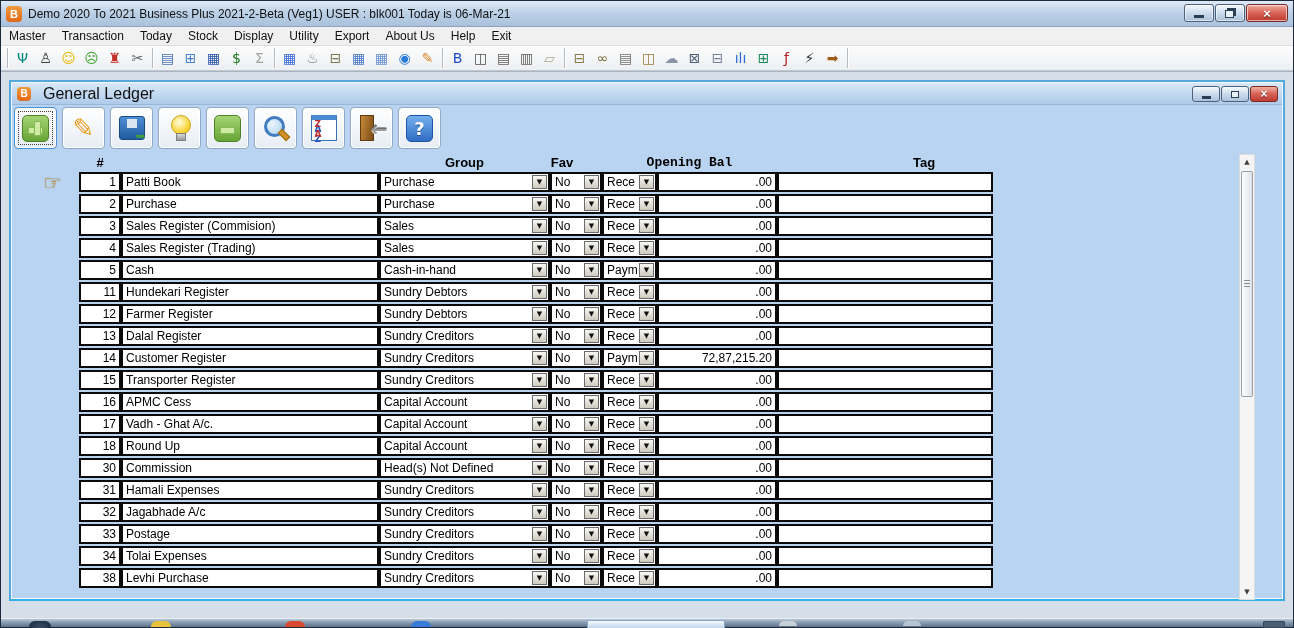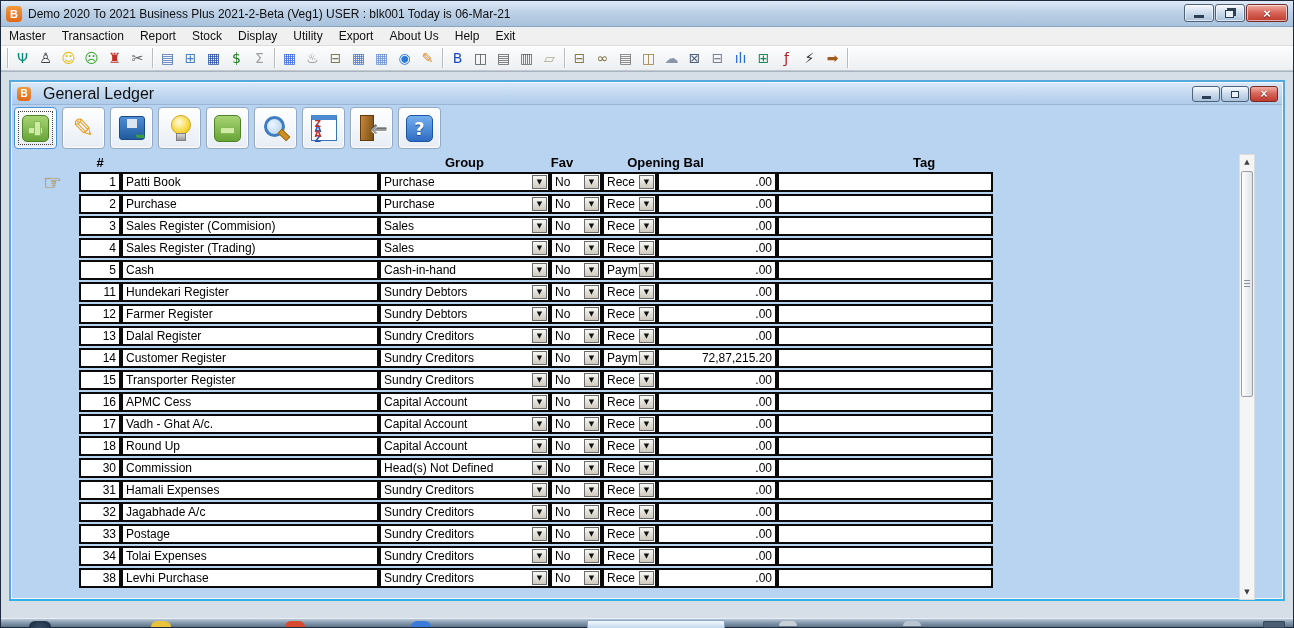--- a/index.html
+++ b/index.html
@@ -100,21 +100,21 @@
     background:linear-gradient(#74b0ec,#2f6cc4);color:#fff;font-weight:bold;font-size:18px;}
   .ci-help::before{content:"?";text-shadow:0 1px 1px #1a4a8a;}
 
   
   .grid-header{position:absolute;left:0;top:73px;height:17px;width:100%;}
   .grid-header span{position:absolute;font-size:13px;font-weight:bold;color:#000;text-align:center;}
   .h-num{left:68px;width:42px;}
   .h-name{left:110px;width:258px;}
   .h-group{left:368px;width:171px;}
   .h-fav{left:525px;width:52px;}
-  .h-bal{left:567px;width:175px;}
+  .h-bal{left:591px;width:175px;font-family:Liberation Mono, monospace;}
   .h-tag{left:805px;width:216px;}
 
   .grid-rows{position:absolute;left:0;top:90px;width:100%;}
   .grid-row{position:relative;height:22px;}
   .cell{position:absolute;top:0;height:20px;background:#fff;border:2px solid #0a0a0a;
     font-size:12px;line-height:16px;color:#000;overflow:hidden;white-space:nowrap;padding:0 3px;}
   .c-num{left:68px;width:42px;text-align:right;}
   .c-name{left:110px;width:258px;}
   .c-group{left:368px;width:171px;}
   .c-fav{left:539px;width:52px;}
@@ -175,21 +175,21 @@
         </div>
       <div class="wbtn close">
           <span class="ic-x">×</span>
         </div>
     </div>
   </div>
 
   <div class="menubar">
       <div class="menu-item">Master</div>
       <div class="menu-item">Transaction</div>
-      <div class="menu-item">Report</div>
+      <div class="menu-item">Today</div>
       <div class="menu-item">Stock</div>
       <div class="menu-item">Display</div>
       <div class="menu-item">Utility</div>
       <div class="menu-item">Export</div>
       <div class="menu-item">About Us</div>
       <div class="menu-item">Help</div>
       <div class="menu-item">Exit</div>
     </div>
 
   <div class="toolbar">

